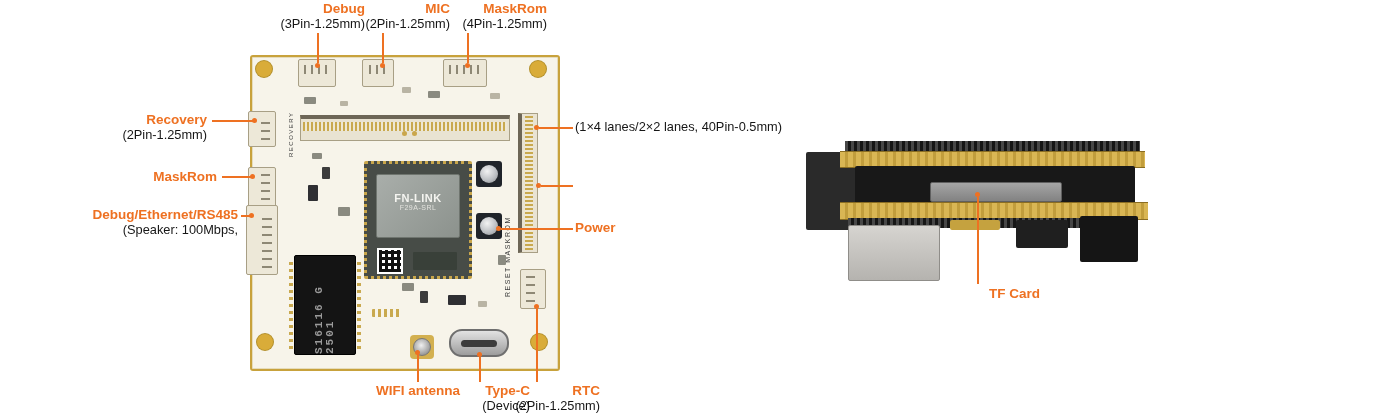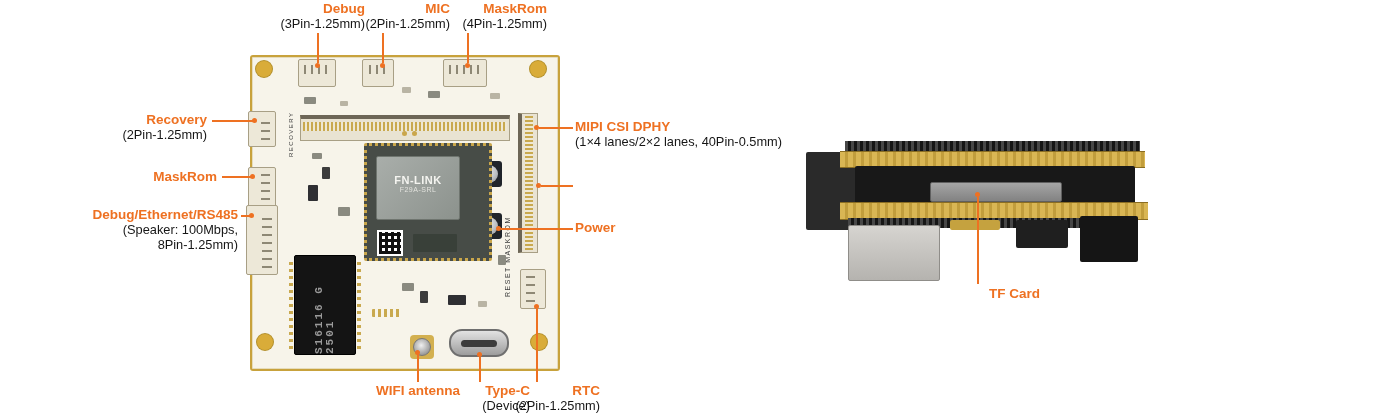--- a/index.html
+++ b/index.html
@@ -28,21 +28,21 @@
   .jst .pinsv{position:absolute;background:repeating-linear-gradient(0deg,#8e8875 0 2px,transparent 2px 8px)}
   .fpc{position:absolute;background:#e9e3d2;border:1px solid #a89f85;border-top:4px solid #6d6657}
   .fpc .gold{position:absolute;left:2px;right:2px;top:3px;height:9px;
              background:repeating-linear-gradient(90deg,#c9a94f 0 2px,#efe8d4 2px 4px)}
   .vconn{position:absolute;background:#e9e3d2;border:1px solid #a89f85;border-left:4px solid #6d6657}
   .vconn .gold{position:absolute;top:2px;bottom:2px;left:3px;width:8px;
                background:repeating-linear-gradient(0deg,#c9a94f 0 2px,#efe8d4 2px 4px)}
   .pushbtn{position:absolute;width:26px;height:26px;background:#20242a;border-radius:3px}
   .pushbtn i{position:absolute;left:4px;top:4px;width:18px;height:18px;border-radius:50%;
              background:radial-gradient(circle at 40% 35%,#f2f2f2,#b9bcc0 60%,#858585 100%)}
-  #wifi-module{position:absolute;left:112px;top:86px;width:128px;height:118px;background:#474c47;
+  #wifi-module{position:absolute;left:112px;top:104px;width:108px;height:118px;background:#474c47;
                border:3px dotted #c9a64b;border-radius:2px}
   #wifi-shield{position:absolute;left:9px;top:10px;width:84px;height:64px;text-align:center;
                background:linear-gradient(135deg,#a9aeaa,#8c928d);border:1px solid #6f756f;border-radius:2px}
   #wifi-brand{margin-top:17px;color:#f4f4f0;font-size:11px;font-weight:bold;letter-spacing:.5px}
   #wifi-model{color:#e3e3de;font-size:7px;letter-spacing:.5px}
   #qr{position:absolute;left:10px;top:84px;width:26px;height:26px;background:#fff;border:2px solid #fff;
       background-image:repeating-linear-gradient(0deg,#111 0 3px,transparent 3px 6px),
                        repeating-linear-gradient(90deg,#111 0 3px,#fff 3px 6px)}
   #chip{position:absolute;left:42px;top:198px;width:62px;height:100px;background:#141414;border:1px solid #000;
         border-radius:2px;display:flex;align-items:center;justify-content:center}
@@ -204,27 +204,25 @@
 
   <div class="callout ta-r" style="left:77px;top:169px;width:140px">
     <div class="t">MaskRom</div>
   </div>
   <div class="lead h" style="left:222px;top:176px;width:30px"></div>
   <div class="dot" style="left:250px;top:174px"></div>
 
   <div class="callout ta-r" style="left:60px;top:207px;width:178px">
     <div class="t">Debug/Ethernet/RS485</div>
     <div class="s">(Speaker: 100Mbps,</div>
-    <div class="s">8Pin-1.25mm)</div>
   </div>
   <div class="lead h" style="left:241px;top:215px;width:10px"></div>
   <div class="dot" style="left:249px;top:213px"></div>
 
   <div class="callout" style="left:575px;top:119px;width:270px">
-    <div class="t">MIPI CSI DPHY</div>
     <div class="s">(1×4 lanes/2×2 lanes, 40Pin-0.5mm)</div>
   </div>
   <div class="lead h" style="left:539px;top:127px;width:34px"></div>
   <div class="dot" style="left:534px;top:125px"></div>
 
   <div class="lead h" style="left:541px;top:185px;width:32px"></div>
   <div class="dot" style="left:536px;top:183px"></div>
 
   <div class="callout" style="left:575px;top:220px;width:100px">
     <div class="t">Power</div>

